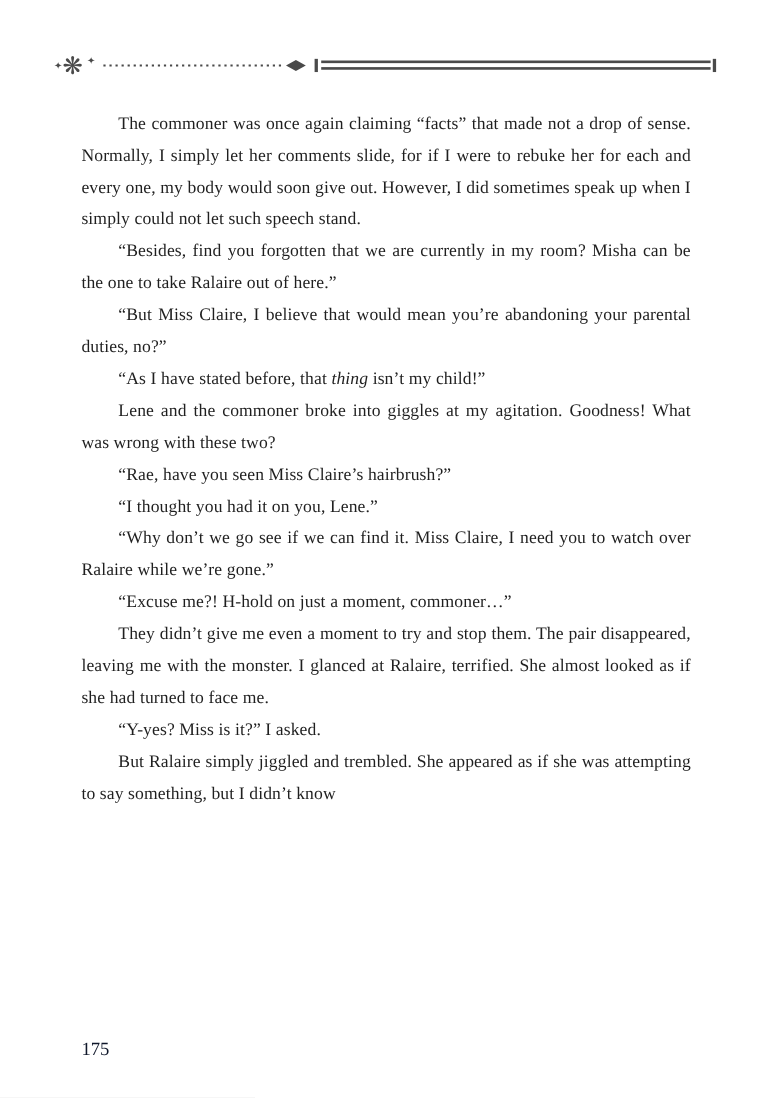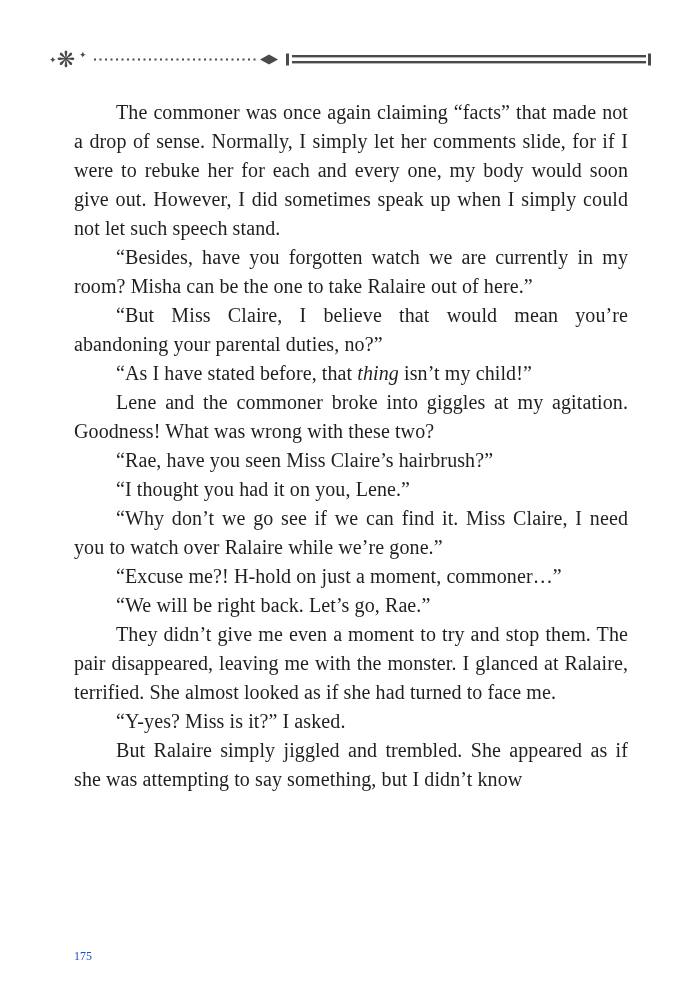--- a/index.html
+++ b/index.html
@@ -18,37 +18,37 @@
     top: 46px;
     left: 44px;
     width: 612px;
     height: 28px;
   }
   .text-block {
     position: absolute;
     top: 98px;
     left: 74px;
     width: 554px;
-    font-size: 20px;
+    font-size: 16px;
     line-height: 29px;
     text-align: justify;
     color: #1f1f1f;
     letter-spacing: 0.1px;
   }
   .text-block p {
     margin: 0;
     text-indent: 2.1em;
   }
   .text-block em { }
   .footer {
     position: absolute;
     left: 74px;
     bottom: 34px;
-    font-size: 12px;
-    color: #1d4ed8;
+    font-size: 17px;
+    color: #0f172a;
   }
 </style>
 </head>
 <body>
 
 <div class="page">
 
   <div class="divider">
     <svg width="612" height="28" viewBox="0 0 612 28" xmlns="http://www.w3.org/2000/svg">
       <text x="5" y="17" font-size="9" fill="#4a4a4a" font-family="DejaVu Sans">✦</text>
@@ -58,29 +58,28 @@
       <path d="M216 13.5 l9 -5 l9 5 l-9 5 z" fill="#4a4a4a"></path>
       <rect x="242" y="7.5" width="3" height="12" fill="#4a4a4a"></rect>
       <rect x="248" y="9" width="354" height="2.4" fill="#4a4a4a"></rect>
       <rect x="248" y="15" width="354" height="2.4" fill="#4a4a4a"></rect>
       <rect x="604" y="7.5" width="3" height="12" fill="#4a4a4a"></rect>
     </svg>
   </div>
 
   <div class="text-block">
       <p><span>The commoner was once again claiming “facts” that made not a drop of sense. Normally, I simply let her comments slide, for if I were to rebuke her for each and every one, my body would soon give out. However, I did sometimes speak up when I simply could not let such speech stand.</span></p>
-      <p><span>“Besides, have you forgotten watch we are currently in my room? Misha can be the one to take Ralaire out of here.”</span></p>
+      <p><span>“Besides, find you forgotten that we are currently in my room? Misha can be the one to take Ralaire out of here.”</span></p>
       <p><span>“But Miss Claire, I believe that would mean you’re abandoning your parental duties, no?”</span></p>
       <p><span>“As I have stated before, that </span><em>thing</em><span> isn’t my child!”</span></p>
       <p><span>Lene and the commoner broke into giggles at my agitation. Goodness! What was wrong with these two?</span></p>
       <p><span>“Rae, have you seen Miss Claire’s hairbrush?”</span></p>
       <p><span>“I thought you had it on you, Lene.”</span></p>
       <p><span>“Why don’t we go see if we can find it. Miss Claire, I need you to watch over Ralaire while we’re gone.”</span></p>
       <p><span>“Excuse me?! H-hold on just a moment, commoner…”</span></p>
-      <p><span>“We will be right back. Let’s go, Rae.”</span></p>
       <p><span>They didn’t give me even a moment to try and stop them. The pair disappeared, leaving me with the monster. I glanced at Ralaire, terrified. She almost looked as if she had turned to face me.</span></p>
       <p><span>“Y-yes? Miss is it?” I asked.</span></p>
       <p><span>But Ralaire simply jiggled and trembled. She appeared as if she was attempting to say something, but I didn’t know</span></p>
     </div>
 
   <div class="footer">175</div>
 
 </div>
 
 </body></html>

